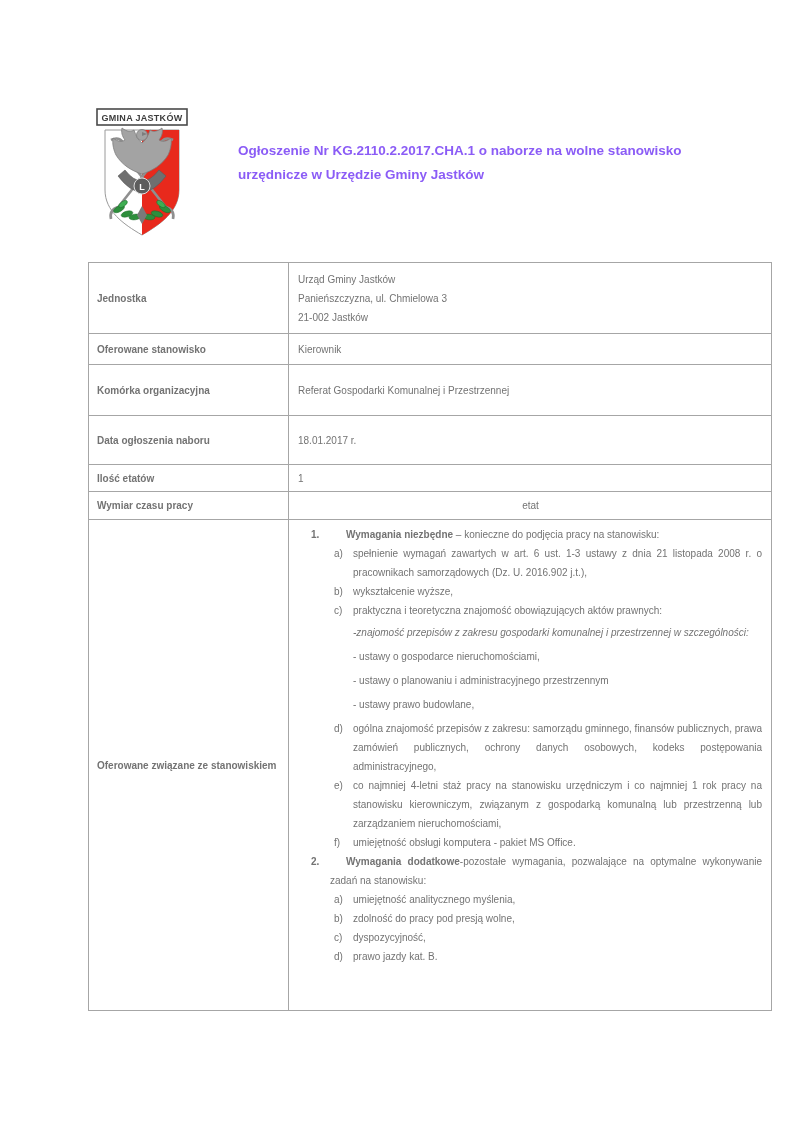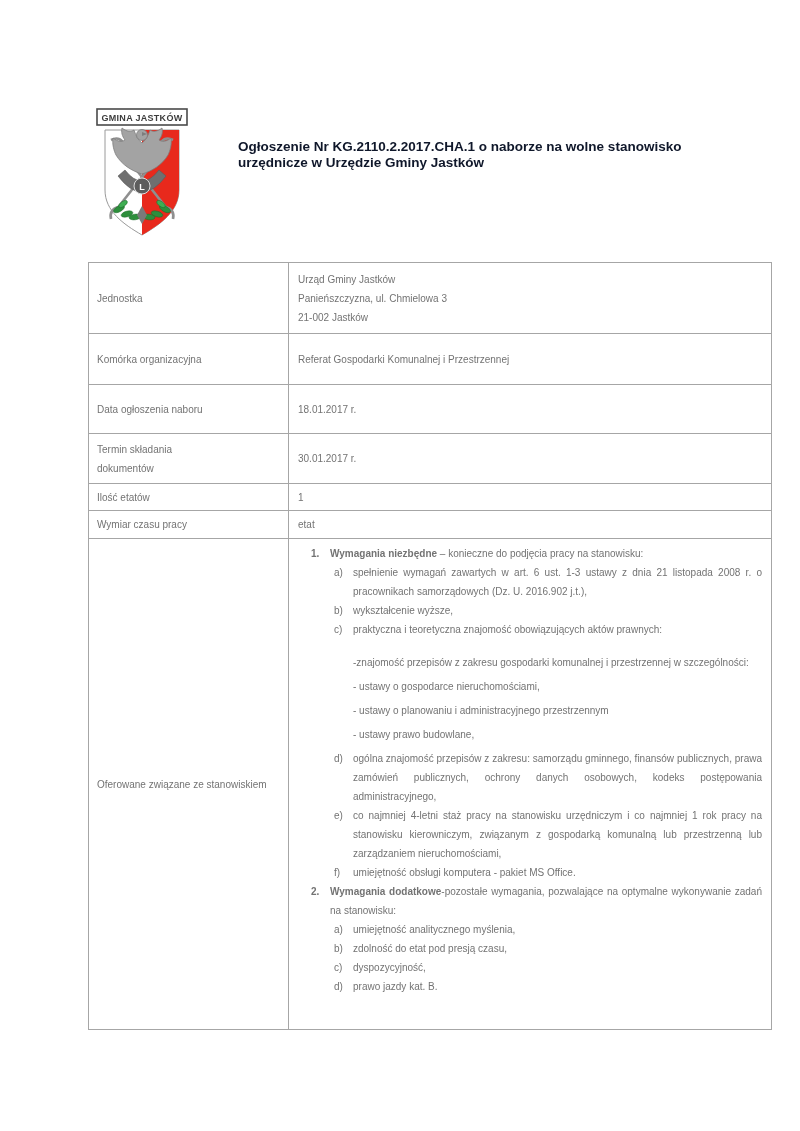--- a/index.html
+++ b/index.html
@@ -2,45 +2,45 @@
 <html><head>
 <meta charset="utf-8">
 <style>
   html,body{margin:0;padding:0;background:#ffffff;}
   body{width:800px;height:1131px;font-family:"Liberation Sans",sans-serif;color:#595959;}
   .page{position:relative;width:800px;height:1131px;background:#fff;overflow:hidden;}
 
   
   .crest-wrap{position:absolute;left:92px;top:108px;width:100px;height:132px;}
   .doc-title{position:absolute;left:238px;top:139px;width:482px;
-             font-size:13.5px;font-weight:bold;color:#0f172a;line-height:16px;}
+             font-size:13.5px;font-weight:bold;color:#8b5cf6;line-height:24px;}
 
   
   .doc-table{position:absolute;left:88px;top:262px;width:684px;
              border-collapse:collapse;table-layout:fixed;}
   .doc-table td{border:1px solid #a6a6a6;font-size:10px;color:#737373;
                 vertical-align:middle;padding:2px 8px;line-height:19px;}
-  td.lbl{width:183px;}
+  td.lbl{width:183px;font-weight:bold;}
   td.val{padding-left:9px;}
   .h66{height:66px;} .h26{height:26px;} .h46{height:46px;margin-top:8px;}
   .h44{height:44px;} .h45{height:45px;} .h22{height:22px;} .h23{height:23px;}
   .wrap2{max-width:118px;}
-  .etat{padding-left:14px;}
+  .etat{padding-left:14px;text-align:center;}
 
   
   td.req{vertical-align:top;padding:5px 9px 4px 8px;height:481px;}
   .req-sec{display:flex;padding-left:14px;}
   .req-sec .num{flex:0 0 19px;font-weight:bold;}
   .req-sec .sectext{flex:1;text-align:justify;}
-  .req-sec b{font-weight:bold;}
+  .req-sec b{font-weight:bold;margin-left:16px;}
   .req-item{display:flex;padding-left:37px;}
   .req-item .m{flex:0 0 19px;}
   .req-item .t{flex:1;text-align:justify;}
   .req-sub{padding-left:56px;text-align:justify;margin:2px 0;}
-  .req-sub.first{margin-top:14px;}
+  .req-sub.first{margin-top:3px;font-style:italic;}
   .req-sub.gap{margin:5px 0;}
 </style>
 </head>
 <body>
 
 <div class="page">
 
   <div class="crest-wrap">
     <svg width="100" height="132" viewBox="0 0 100 132">
 
@@ -91,34 +91,32 @@
     <tbody>
         <tr>
       <td class="lbl h66">Jednostka</td>
       <td class="val">
         <div>Urząd Gminy Jastków</div>
         <div>Panieńszczyzna, ul. Chmielowa 3</div>
         <div>21-002 Jastków</div>
       </td>
     </tr>
     <tr>
+      <td class="lbl h26">Oferowane stanowisko</td>
+      <td class="val">Kierownik</td>
+    </tr>
+    <tr>
       <td class="lbl h46">Komórka organizacyjna</td>
       <td class="val">Referat Gospodarki Komunalnej i Przestrzennej</td>
     </tr>
     <tr>
       <td class="lbl h44">
         <div class="wrap2">Data ogłoszenia naboru</div>
       </td>
       <td class="val">18.01.2017 r.</td>
-    </tr>
-    <tr>
-      <td class="lbl h45">
-        <div class="wrap2">Termin składania dokumentów</div>
-      </td>
-      <td class="val">30.01.2017 r.</td>
     </tr>
     <tr>
       <td class="lbl h22">Ilość etatów</td>
       <td class="val">1</td>
     </tr>
     <tr>
       <td class="lbl h23">Wymiar czasu pracy</td>
       <td class="val etat">etat</td>
     </tr>
     <tr>
@@ -163,21 +161,21 @@
           <div class="num">2.</div>
           <div class="sectext"><b>Wymagania dodatkowe</b><span>-pozostałe wymagania, pozwalające na optymalne wykonywanie zadań na stanowisku:</span></div>
         </div>
 
         <div class="req-item">
           <div class="m">a)</div>
           <div class="t">umiejętność analitycznego myślenia,</div>
         </div>
         <div class="req-item">
           <div class="m">b)</div>
-          <div class="t">zdolność do etat pod presją czasu,</div>
+          <div class="t">zdolność do pracy pod presją wolne,</div>
         </div>
         <div class="req-item">
           <div class="m">c)</div>
           <div class="t">dyspozycyjność,</div>
         </div>
         <div class="req-item">
           <div class="m">d)</div>
           <div class="t">prawo jazdy kat. B.</div>
         </div>
 

